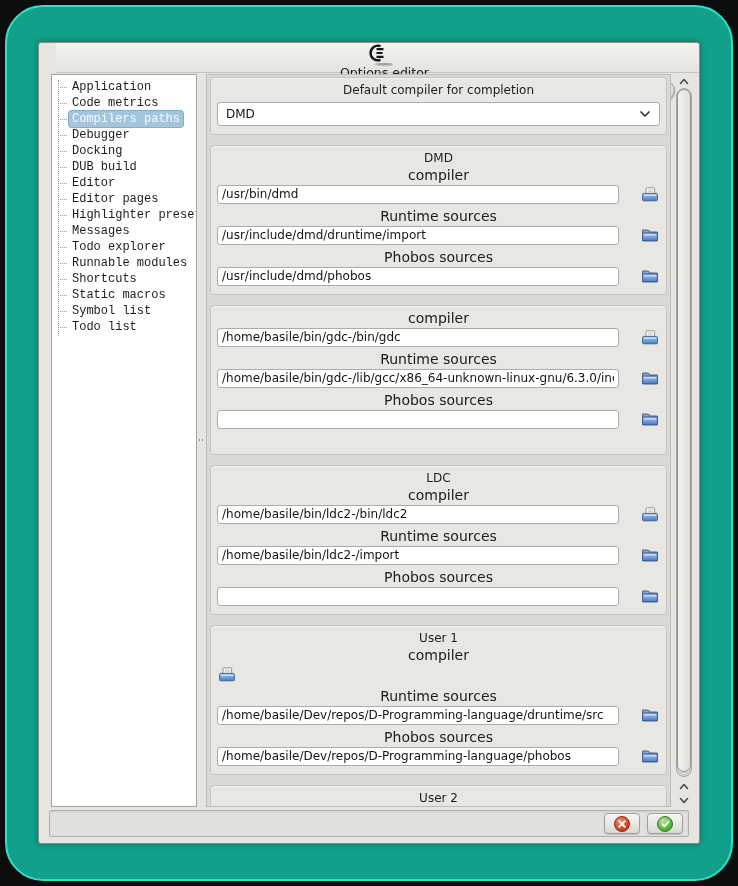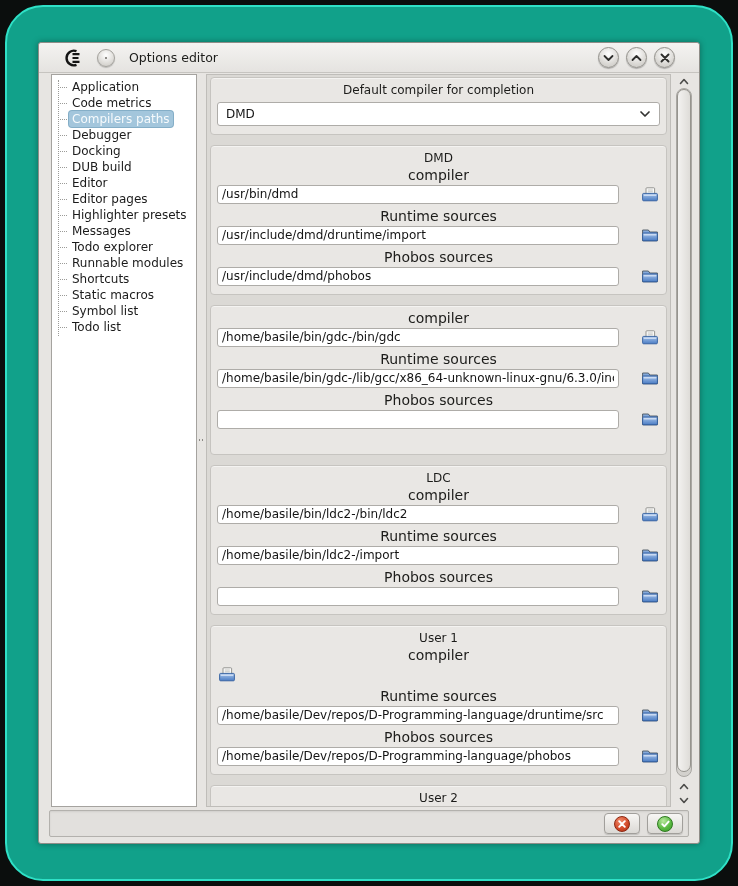--- a/index.html
+++ b/index.html
@@ -10,24 +10,24 @@
   
   .frame { position:absolute; left:5px; top:5px; right:5px; bottom:5px;
            background:#11a18a; border:2px solid #2fe0c6; border-radius:38px; }
 
   
   .window { position:absolute; left:38px; top:42px; width:662px; height:802px;
             background:#e7e5e2; border:1px solid #8f8d88; border-radius:3px;
             box-shadow:0 0 6px rgba(0,0,0,.35); }
 
   
-  .titlebar { position:absolute; left:0; top:0; right:0; height:30px;
+  .titlebar { position:absolute; left:17px; top:0; right:0; height:30px;
               background:linear-gradient(#f4f3f1,#e5e3e0);
               border-bottom:1px solid #c6c4c0; border-radius:3px 3px 0 0;
-              display:flex; align-items:center; padding:0 24px; }
+              display:flex; align-items:center; padding:0 24px;flex-direction:column; }
   .app-logo { width:22px; height:20px; flex:0 0 auto; }
   .sphere-btn { width:18px; height:18px; border-radius:50%; margin-left:12px;
               background:radial-gradient(circle at 50% 32%,#ffffff,#dddbd7 62%,#c7c5c1);
               border:1px solid #a3a19c; box-shadow:0 1px 1px rgba(0,0,0,.2);
               position:relative; cursor:pointer; }
   .sphere-btn::after { content:""; position:absolute; left:7px; top:7px; width:2px; height:2px;
               border-radius:50%; background:#6b6965; }
   .win-title { margin-left:14px; font-size:12.5px; color:#1d1d1b; }
   .tb-buttons { margin-left:auto; display:flex; gap:7px; }
   .tb-btn { width:21px; height:21px; border-radius:50%;
@@ -39,21 +39,21 @@
   
   .client { position:absolute; left:0; top:30px; right:0; bottom:33px; }
 
   
   .sidebar { position:absolute; left:12px; top:1px; width:146px; height:733px;
              background:#ffffff; border:1px solid #a5a39f; overflow:hidden; }
   .tree { position:relative; padding-top:4px; }
   .tree-vline { position:absolute; left:6px; top:5px; width:0;
                 border-left:1px dotted #9b9b98; }
   .tree-item { position:relative; height:16px; line-height:16px; padding-left:17px;
-               font-size:12px; color:#1b1b1b; white-space:nowrap; cursor:pointer; }
+               font-size:12px; color:#1b1b1b; white-space:nowrap; cursor:pointer;font-family:Liberation Mono, monospace; }
   .tree-item::before { content:""; position:absolute; left:6px; top:8px; width:9px;
                border-top:1px dotted #9b9b98; }
   .tree-item .label { display:inline-block; padding:0 3px; border-radius:3px; }
   .tree-item.selected .label { background:#a3c6dc; box-shadow:0 0 0 1px #84aec7;
                color:#f6fafc; }
 
   
   .splitter { position:absolute; left:158px; top:1px; width:9px; height:733px; cursor:col-resize; }
   .splitter .grip { position:absolute; left:2px; top:50%; margin-top:-2px; width:5px; height:2px;
                background:repeating-linear-gradient(to right,#8b8985 0 1px,transparent 1px 3px); }

